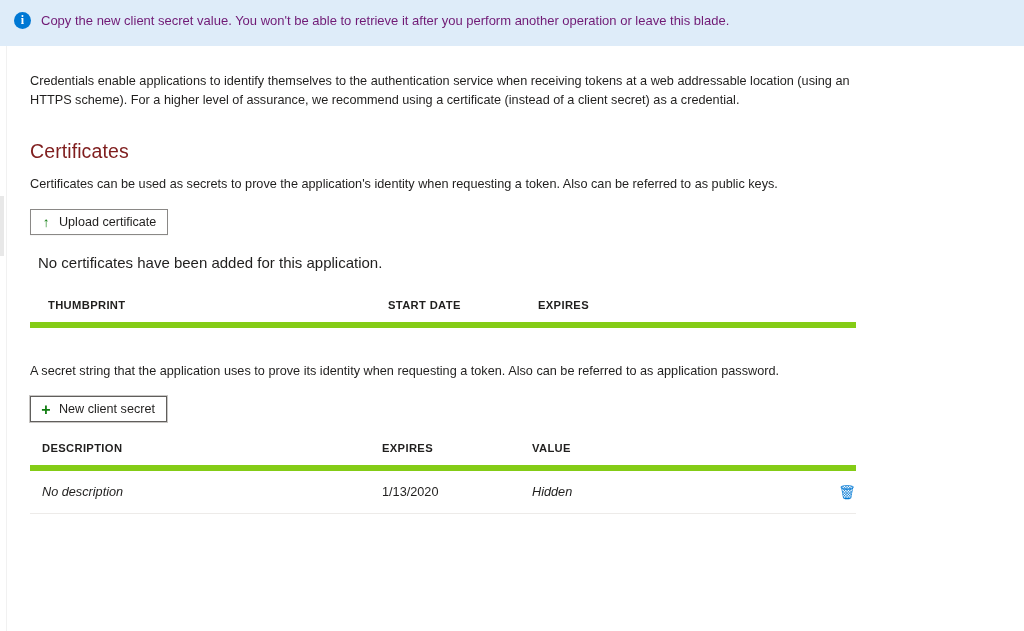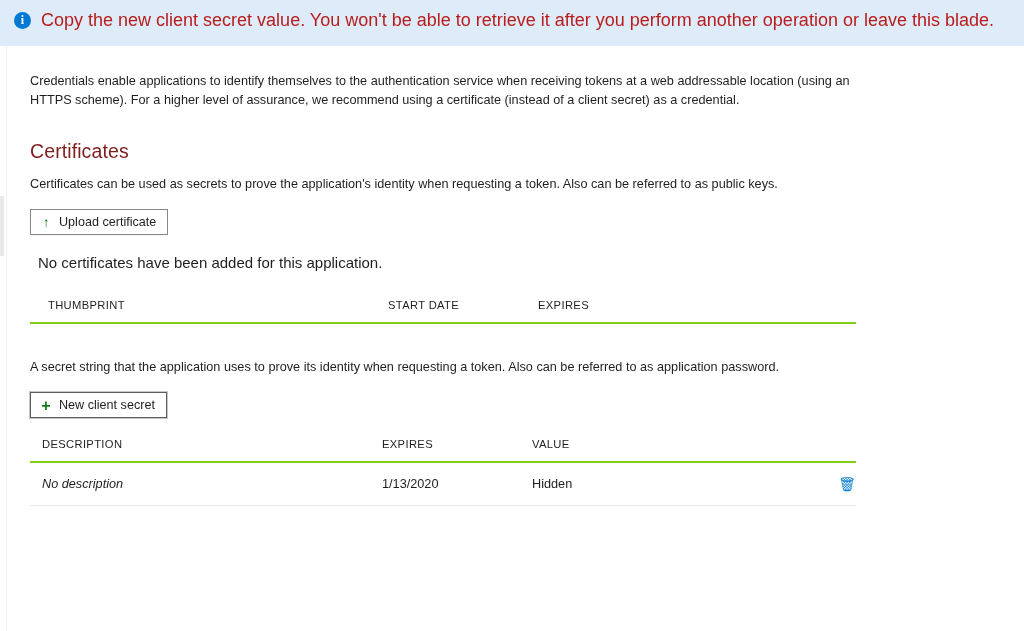--- a/index.html
+++ b/index.html
@@ -34,22 +34,22 @@
     background: #0078d4;
     color: #ffffff;
     font-size: 12px;
     font-weight: bold;
     line-height: 17px;
     text-align: center;
     font-family: "Liberation Serif", serif;
     margin-top: 1px;
   }
   .info-text {
-    font-size: 18px;
-    color: #b91c1c;
+    font-size: 13px;
+    color: #701a75;
     line-height: 17px;
     padding-top: 1px;
   }
 
   
   .left-sliver {
     position: absolute;
     left: 0;
     top: 46px;
     width: 6px;
@@ -138,25 +138,25 @@
 
   
   table.grid {
     border-collapse: collapse;
     width: 100%;
     table-layout: fixed;
   }
   table.grid th {
     text-align: left;
     font-size: 11.2px;
-    font-weight: normal;
+    font-weight: bold;
     letter-spacing: 0.35px;
     color: #201f1e;
     padding: 10px 0 11px 0;
-    border-bottom: 2px solid #84cc16;
+    border-bottom: 6px solid #84cc16;
   }
   table.grid td {
     font-size: 12.7px;
     color: #201f1e;
     padding: 13px 0 13px 0;
     border-bottom: 1px solid #edebe9;
     vertical-align: middle;
   }
   .certs-table {
     margin-top: 18px;
@@ -178,20 +178,21 @@
   .col-val   { width: auto; }
   .col-del   { width: 40px; }
 
   .no-desc {
     font-style: italic;
   }
   .value-cell {
     display: flex;
     align-items: flex-start;
     gap: 7px;
+    font-style: italic;
   }
   .copy-icon {
     display: inline-block;
     width: 13px;
     height: 15px;
     position: relative;
     cursor: pointer;
   }
   .copy-icon:before {
     content: "";

